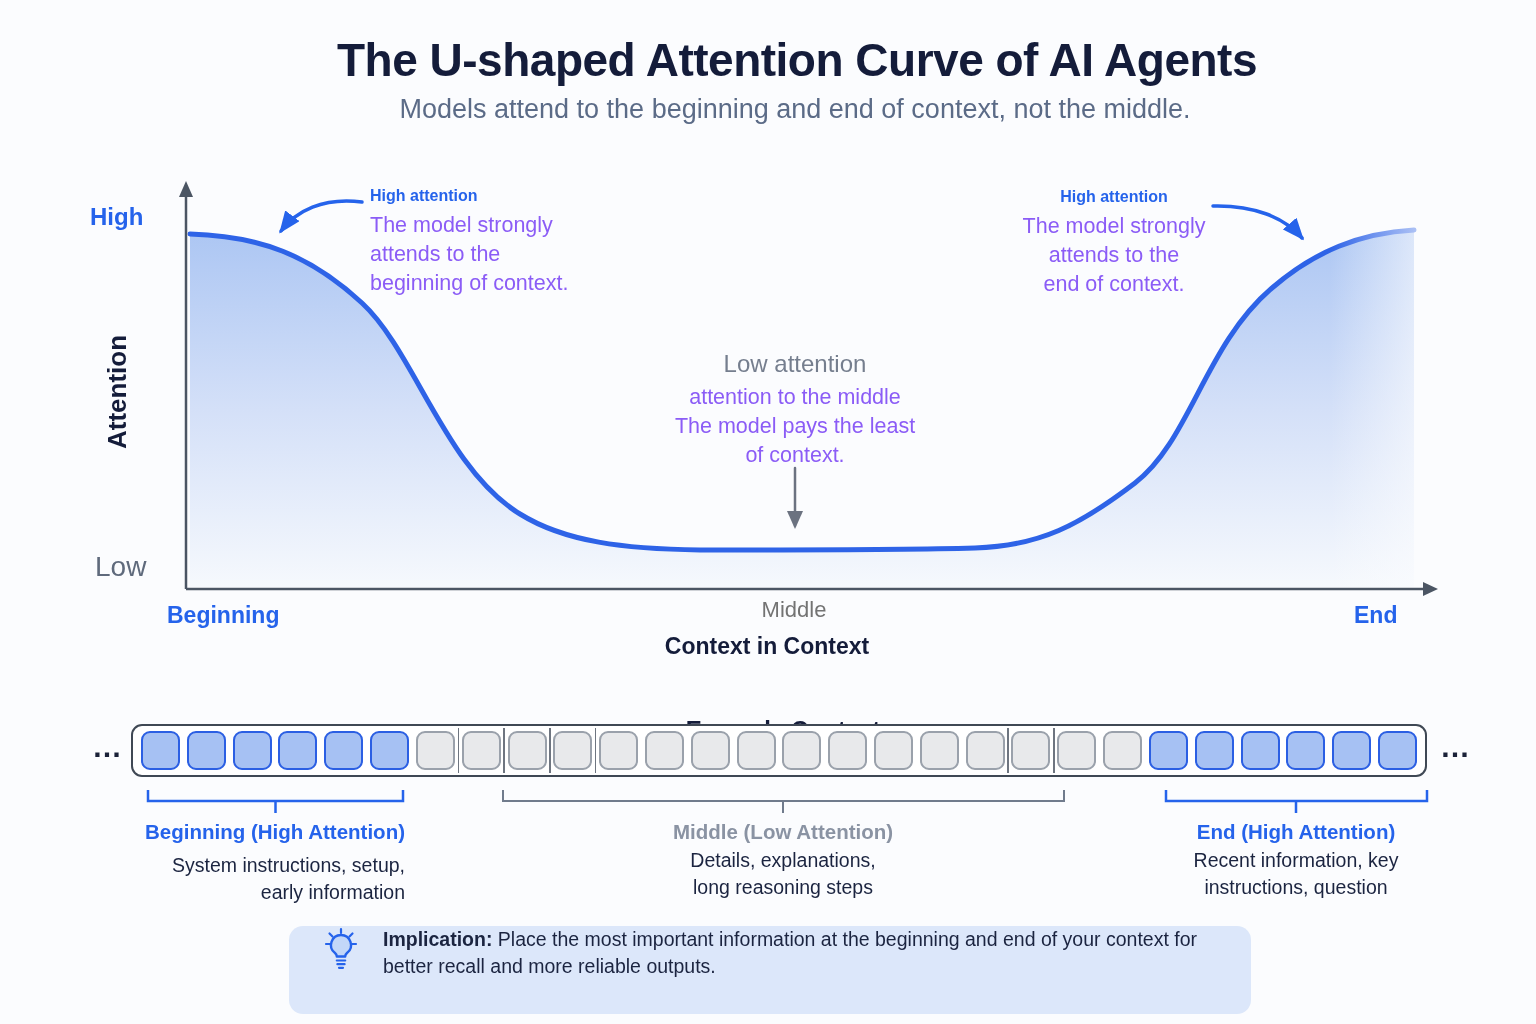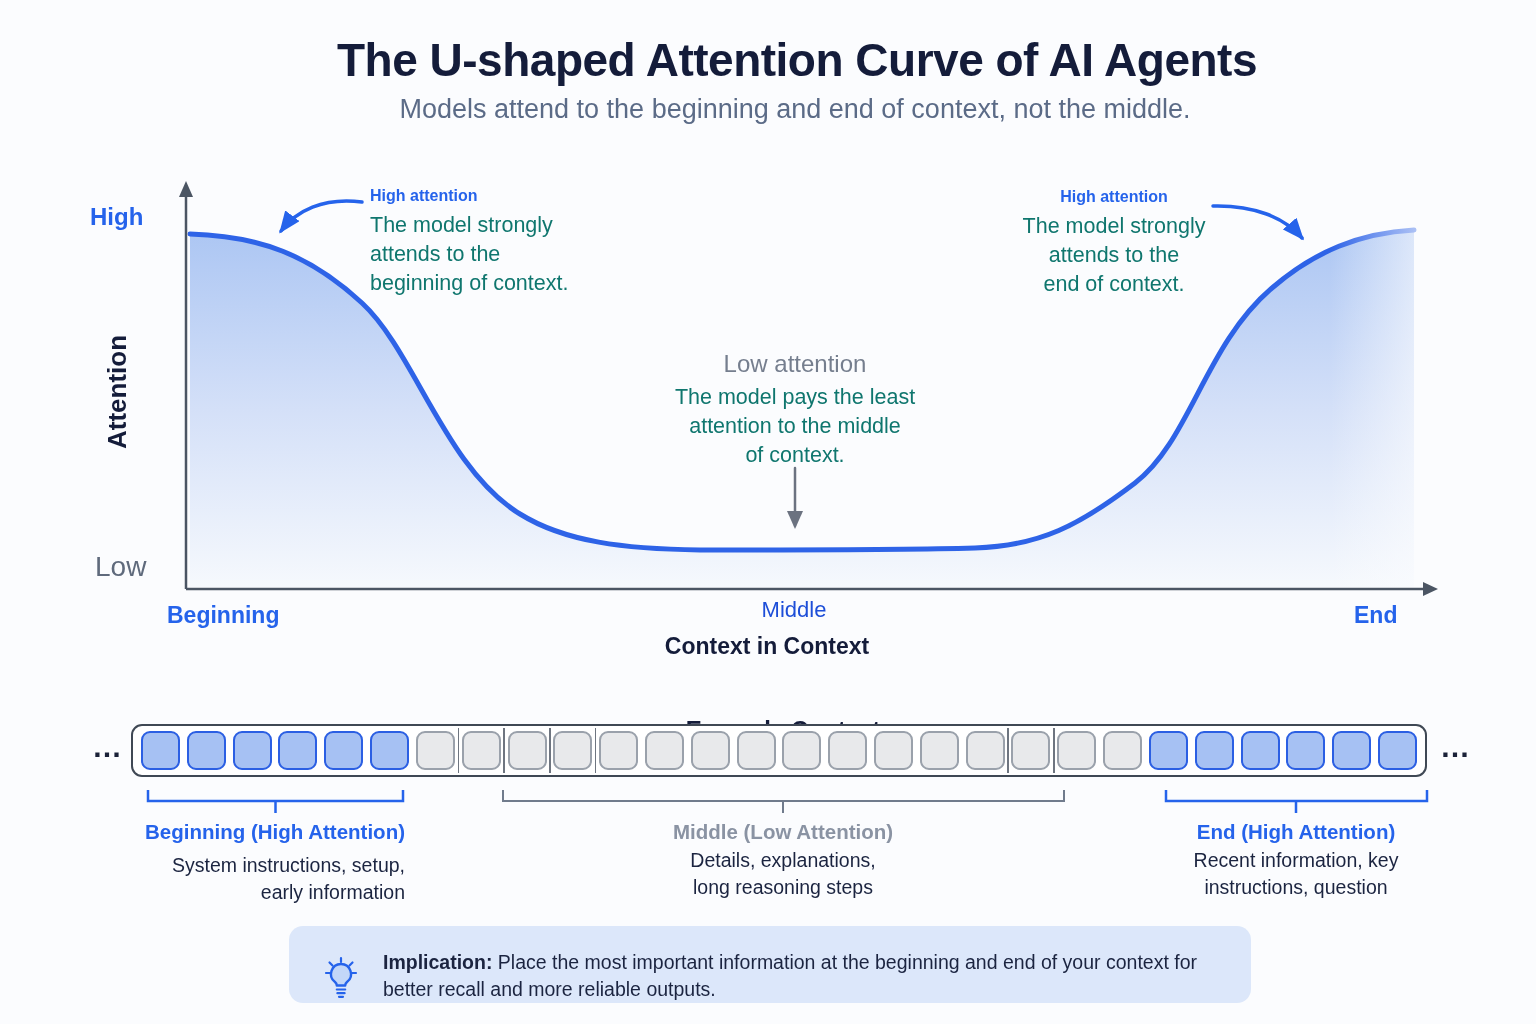--- a/index.html
+++ b/index.html
@@ -10,46 +10,46 @@
     color:#1b2440;
   }
   .canvas{position:relative;width:1536px;height:1024px;}
   .abs{position:absolute;}
   .layer{position:absolute;left:0;top:0;pointer-events:none;}
   .ctr{transform:translateX(-50%);text-align:center;}
   .title{font-size:46px;font-weight:800;color:#141c3a;letter-spacing:-.5px;white-space:nowrap;}
   .subtitle{font-size:27px;font-weight:500;color:#5b6b87;white-space:nowrap;}
   .ann-title-blue{font-size:16px;font-weight:700;color:#2563eb;white-space:nowrap;}
   .ann-title-gray{font-size:24px;font-weight:400;color:#757e8e;white-space:nowrap;}
-  .ann-body{font-size:21.5px;line-height:29px;font-weight:500;color:#0f766e;white-space:nowrap;}
+  .ann-body{font-size:21.5px;line-height:29px;font-weight:500;color:#8b5cf6;white-space:nowrap;}
   .y-end{font-size:24px;font-weight:700;color:#2563eb;}
   .y-low{font-size:28px;font-weight:500;color:#5f6a7c;}
   .axis-rot{font-size:26px;font-weight:700;color:#141c3a;white-space:nowrap;}
   .tick-blue{font-size:23px;font-weight:700;color:#2563eb;white-space:nowrap;}
-  .tick-gray{font-size:22px;font-weight:500;color:#1d4ed8;white-space:nowrap;}
+  .tick-gray{font-size:22px;font-weight:500;color:#737373;white-space:nowrap;}
   .axis-title{font-size:23px;font-weight:700;color:#141c3a;white-space:nowrap;}
   .section-title{font-size:24px;font-weight:700;color:#141c3a;white-space:nowrap;}
   .ellipsis{font-size:30px;font-weight:700;color:#1a2138;letter-spacing:1px;}
   .strip{
     left:131px;top:724px;width:1296px;height:53px;
     background:#ffffff;border:2px solid #3f4854;border-radius:11px;
     box-sizing:border-box;display:flex;align-items:center;
     justify-content:space-between;padding:0 8px;position:absolute;
   }
   .token{width:39px;height:39px;border-radius:9px;box-sizing:border-box;flex:0 0 auto;}
   .token.blue{background:#a6c1f3;border:2px solid #2b5fe3;}
   .token.gray{background:#e8e9eb;border:2px solid #9aa1ab;}
   .tok-divider{position:absolute;top:2px;width:1.5px;height:45px;background:#4a5260;opacity:.8;}
   .grp{position:absolute;text-align:center;transform:translateX(-50%);}
   .grp-title-blue{font-size:20.5px;font-weight:700;color:#2563eb;white-space:nowrap;}
   .grp-title-gray{font-size:20.5px;font-weight:700;color:#8a93a3;white-space:nowrap;}
   .grp-body{font-size:19.5px;line-height:26.5px;font-weight:500;color:#1b2440;white-space:nowrap;}
   .impl{
-    left:289px;top:926px;width:962px;height:77px;position:absolute;
-    background:#dce7fa;border-radius:14px;display:flex;align-items:flex-end;
+    left:289px;top:926px;width:962px;height:88px;position:absolute;
+    background:#dce7fa;border-radius:14px;display:flex;align-items:flex-start;
     box-sizing:border-box;padding-left:34px;
   }
   .impl-text{font-size:19.5px;line-height:27px;color:#1b2440;width:860px;margin-left:24px;}
   .impl-text .b{font-weight:700;}
 </style>
 </head>
 <body>
 
 <div class="canvas">
 
@@ -125,22 +125,22 @@
     <div class="ann-body" style="margin-top:6px;">
       <div>The model strongly</div>
       <div>attends to the</div>
       <div>end of context.</div>
     </div>
   </div>
 
   <div class="abs ctr" style="left:795px;top:350px;">
     <div class="ann-title-gray">Low attention</div>
     <div class="ann-body" style="margin-top:5px;">
+      <div>attention to the middle</div>
       <div>The model pays the least</div>
-      <div>attention to the middle</div>
       <div>of context.</div>
     </div>
   </div>
 
   <div class="abs ctr section-title" style="left:783px;top:688px;margin-top:28px;">Example Context</div>
 
   <div class="abs ellipsis" style="left:92px;top:730px;">…</div>
   <div class="strip">
       <div class="token blue"></div>
       <div class="token blue"></div>

